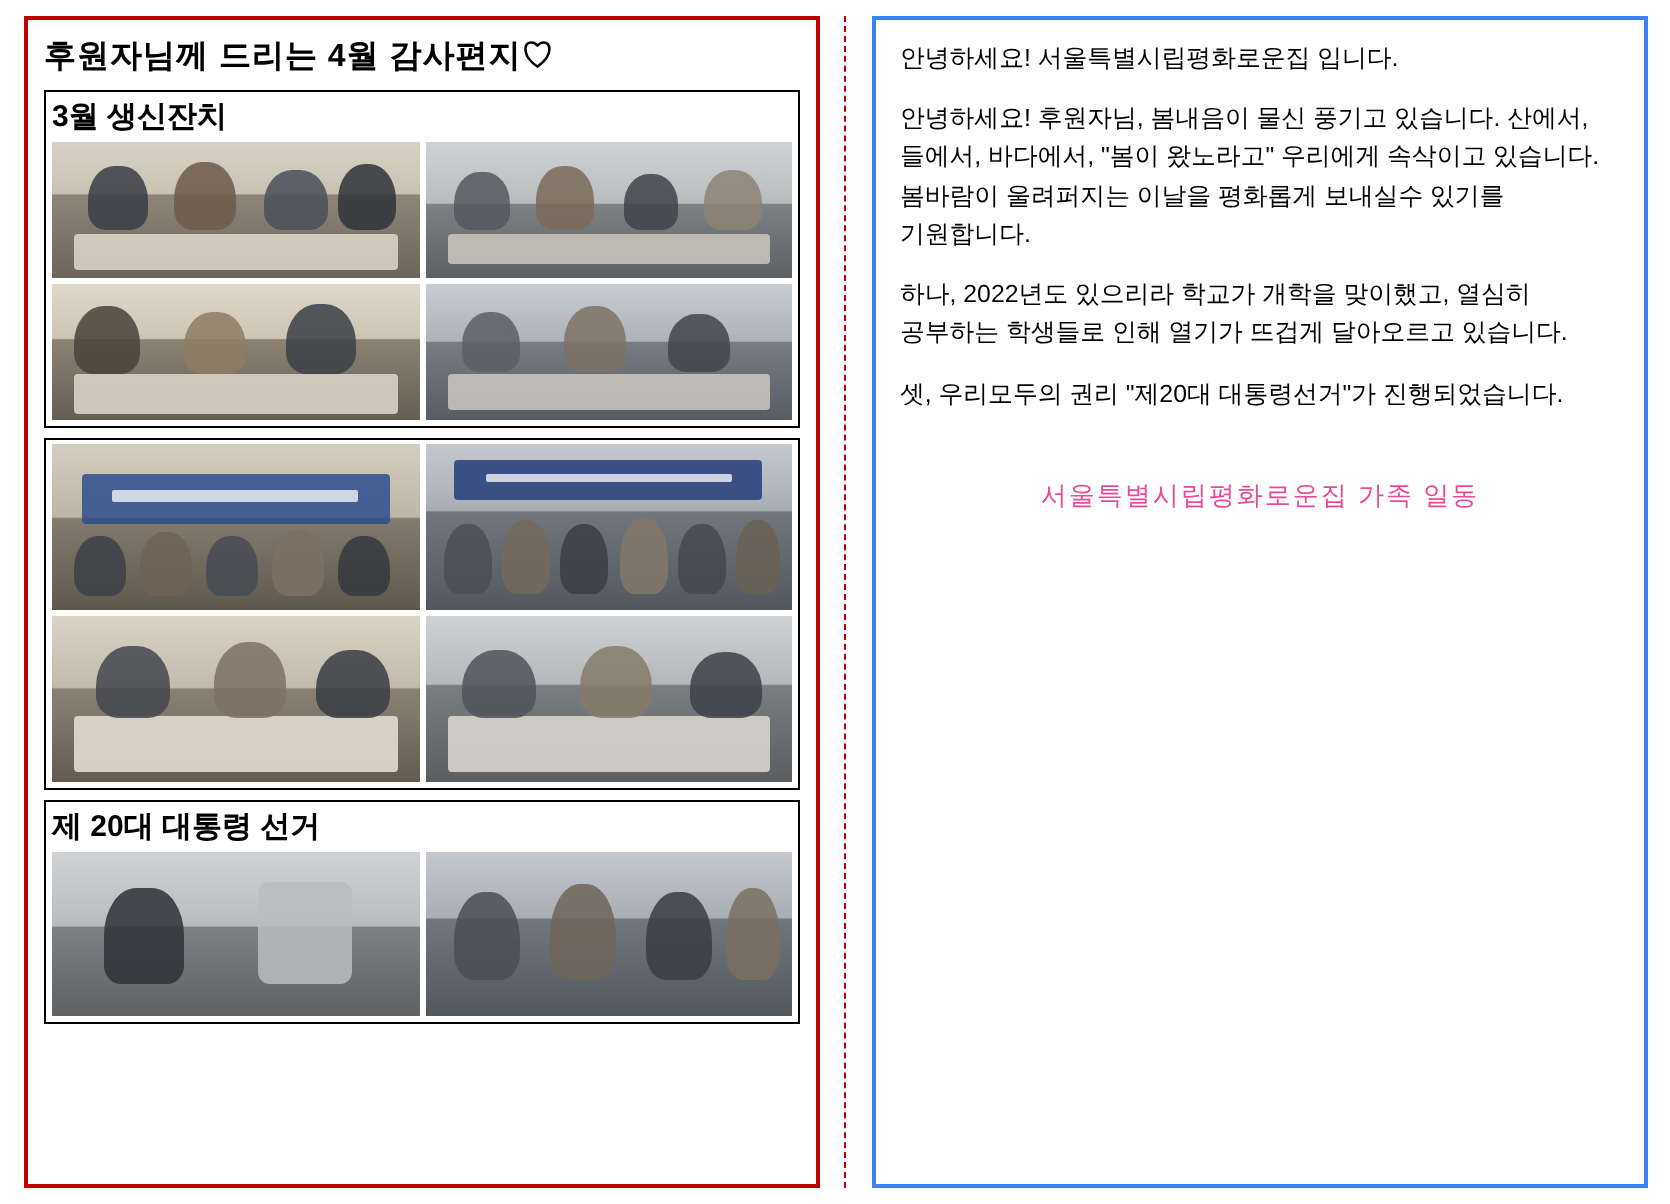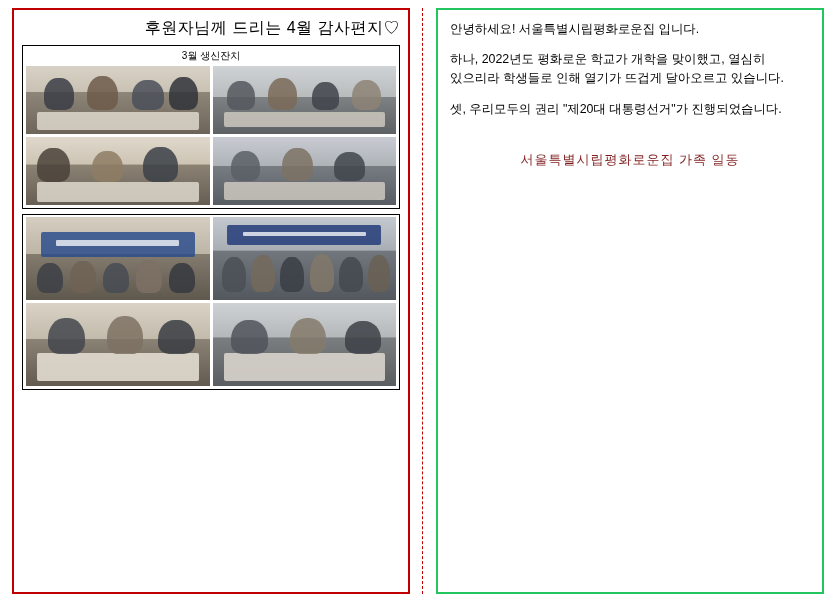--- a/index.html
+++ b/index.html
@@ -24,39 +24,38 @@
     position: absolute;
     left: 12px;
     top: 8px;
     width: 398px;
     height: 586px;
     border: 2px solid #c00000;
     box-sizing: border-box;
     padding: 6px 8px 8px 8px;
   }
   .letter-title {
-    text-align: right;
-    font-weight: normal;
+    text-align: left;
+    font-weight: bold;
     font-size: 16px;
     color: #000000;
     letter-spacing: 0.5px;
     margin: 2px 0 6px 0;
     white-space: nowrap;
   }
   .section {
     border: 1px solid #000000;
     box-sizing: border-box;
     margin-bottom: 5px;
     padding: 2px 3px 3px 3px;
     background: #ffffff;
   }
   .section-title {
-    text-align: center;
-    font-size: 10px;
-    font-weight: normal;
+    font-size: 15px;
+    font-weight: bold;
     color: #000000;
     margin: 1px 0 3px 0;
     white-space: nowrap;
   }
   .photo-grid {
     display: grid;
     grid-template-columns: 1fr 1fr;
     gap: 3px;
   }
   .photo {
@@ -132,39 +131,39 @@
     border-left: 1px dashed #c00000;
   }
 
   
   .right-panel {
     position: absolute;
     left: 436px;
     top: 8px;
     width: 388px;
     height: 586px;
-    border: 2px solid #22c55e;
+    border: 2px solid #3b82f6;
     box-sizing: border-box;
     padding: 10px 12px;
     overflow: hidden;
   }
   .body-text p {
     margin: 0 0 11px 0;
     font-size: 12.4px;
     line-height: 1.55;
     color: #000000;
     word-break: keep-all;
   }
   .body-text p.indent { text-indent: 6px; }
   .signature {
     margin-top: 32px;
     text-align: center;
     font-size: 13px;
     letter-spacing: 1px;
-    color: #7f1d1d;
+    color: #ec4899;
   }
 </style>
 </head>
 <body>
 
 <div class="page">
 
   <div class="left-panel">
 
     <div class="letter-title">후원자님께 드리는 4월 감사편지♡</div>
@@ -229,27 +228,43 @@
         </div>
         <div class="photo h3 ph-h">
           <div class="tbl" style="bottom:6%;height:34%;background:rgba(216,212,204,0.9);"></div>
           <div class="fig" style="left:10%;top:20%;width:20%;height:42%;background:#50545b;"></div>
           <div class="fig" style="left:42%;top:18%;width:20%;height:44%;background:#857a6b;"></div>
           <div class="fig" style="left:72%;top:22%;width:20%;height:40%;background:#3d4147;"></div>
         </div>
       </div>
     </div>
 
+    <div class="section">
+      <div class="section-title">제 20대 대통령 선거</div>
+      <div class="photo-grid">
+        <div class="photo h4 ph-b">
+          <div class="fig" style="left:14%;top:22%;width:22%;height:58%;background:#2e3137;border-radius:40% 40% 20% 20% / 50% 50% 20% 20%;"></div>
+          <div class="fig" style="left:56%;top:18%;width:26%;height:62%;background:#b9bdc0;border-radius:6px;"></div>
+        </div>
+        <div class="photo h4 ph-f">
+          <div class="fig" style="left:8%;top:24%;width:18%;height:54%;background:#4a4e55;"></div>
+          <div class="fig" style="left:34%;top:20%;width:18%;height:58%;background:#6f6558;"></div>
+          <div class="fig" style="left:60%;top:24%;width:18%;height:54%;background:#383c43;"></div>
+          <div class="fig" style="left:82%;top:22%;width:15%;height:56%;background:#7a7062;"></div>
+        </div>
+      </div>
+    </div>
 
   </div>
 
   <div class="divider"></div>
 
   <div class="right-panel">
     <div class="body-text">
       <p>안녕하세요! 서울특별시립평화로운집 입니다.</p>
-      <p>하나, 2022년도 평화로운 학교가 개학을 맞이했고, 열심히 있으리라 학생들로 인해 열기가 뜨겁게 달아오르고 있습니다.</p>
+      <p>안녕하세요! 후원자님, 봄내음이 물신 풍기고 있습니다. 산에서, 들에서, 바다에서, "봄이 왔노라고" 우리에게 속삭이고 있습니다. 봄바람이 울려퍼지는 이날을 평화롭게 보내실수 있기를 기원합니다.</p>
+      <p>하나, 2022년도 있으리라 학교가 개학을 맞이했고, 열심히 공부하는 학생들로 인해 열기가 뜨겁게 달아오르고 있습니다.</p>
       <p>셋, 우리모두의 권리 "제20대 대통령선거"가 진행되었습니다.</p>
     </div>
     <div class="signature">서울특별시립평화로운집  가족  일동</div>
   </div>
 
 </div>
 
 </body></html>

